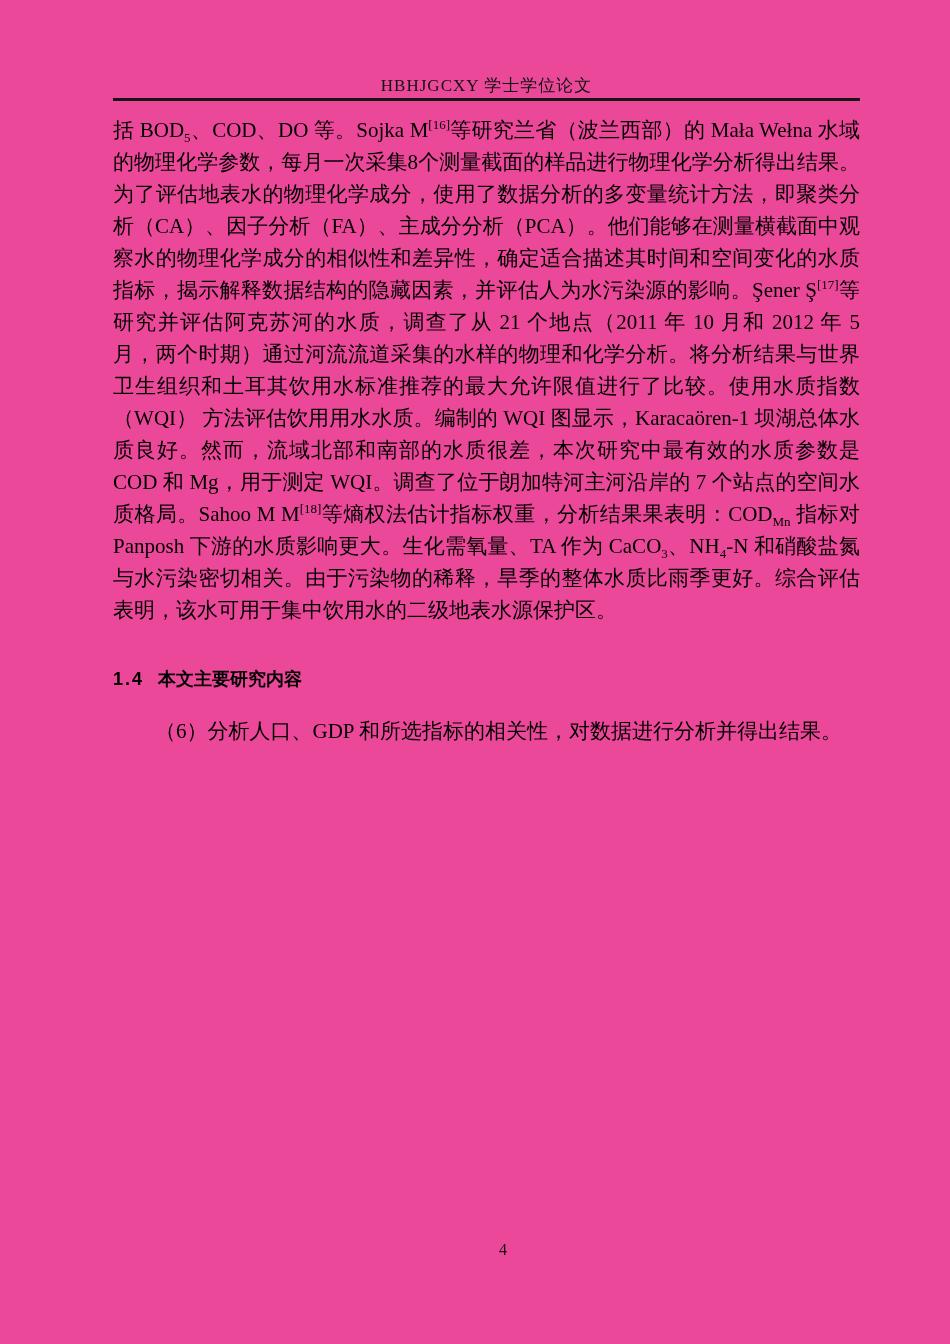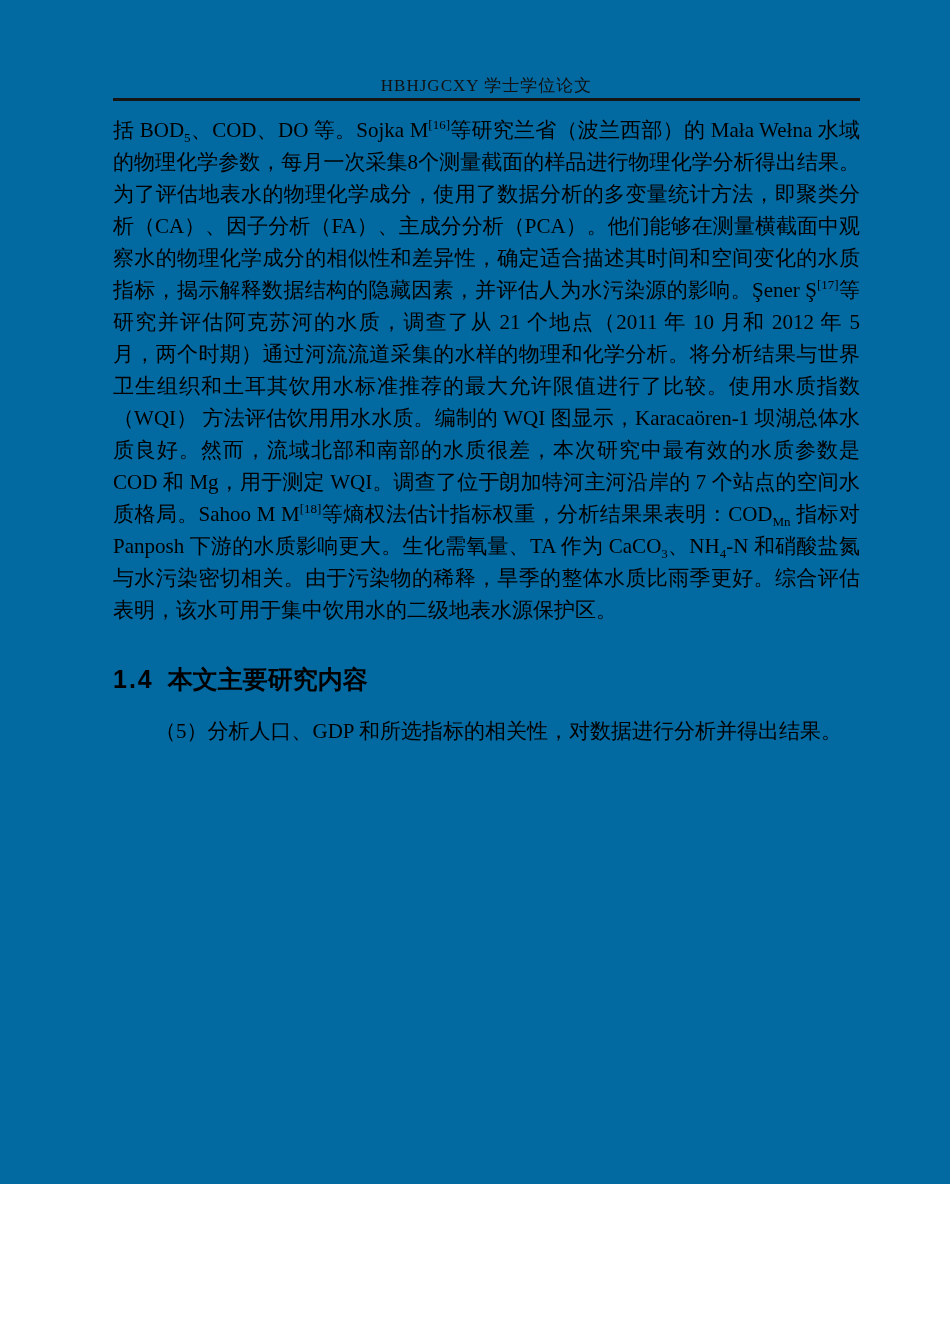--- a/index.html
+++ b/index.html
@@ -1,20 +1,20 @@
 <!DOCTYPE html>
 <html><head>
 <meta charset="utf-8">
 <style>
   html, body { margin: 0; padding: 0; background: #ffffff; }
   .page {
     position: relative;
     width: 950px;
-    height: 1184px;
-    background: #0369a1;
+    height: 1344px;
+    background: #ec4899;
     color: #000000;
     font-family: "Liberation Serif", "DejaVu Serif", serif;
     overflow: hidden;
   }
   .doc-header {
     position: absolute;
     top: 74px;
     left: 113px;
     width: 747px;
     text-align: center;
@@ -45,21 +45,21 @@
   sup, sub {
     font-size: 62%;
     line-height: 0;
     margin-top: 14px;
   }
   sup { vertical-align: super; }
   sub { vertical-align: sub; }
   h2.section-heading {
     margin: 35px 0 18px 0;
     font-family: "Liberation Sans", "DejaVu Sans", sans-serif;
-    font-size: 25px;
+    font-size: 18px;
     line-height: 36px;
     font-weight: bold;
     color: #000;
     text-align: left;
     text-indent: 0;
   }
   h2.section-heading .sec-num {
     display: inline-block;
     margin-right: 14px;
     letter-spacing: 2px;
@@ -88,19 +88,19 @@
     <p>括 BOD<sub>5</sub>、COD、DO 等。Sojka M<sup>[16]</sup>等研究兰省（波兰西部）的 Mała Wełna 水域的物理化学参数，每月一次采集8个测量截面的样品进行物理化学分析得出结果。为了评估地表水的物理化学成分，使用了数据分析的多变量统计方法，即聚类分析（CA）、因子分析（FA）、主成分分析（PCA）。他们能够在测量横截面中观察水的物理化学成分的相似性和差异性，确定适合描述其时间和空间变化的水质指标，揭示解释数据结构的隐藏因素，并评估人为水污染源的影响。Şener Ş<sup>[17]</sup>等研究并评估阿克苏河的水质，调查了从 21 个地点（2011 年 10 月和 2012 年 5 月，两个时期）通过河流流道采集的水样的物理和化学分析。将分析结果与世界卫生组织和土耳其饮用水标准推荐的最大允许限值进行了比较。使用水质指数 （WQI） 方法评估饮用用水水质。编制的 WQI 图显示，Karacaören-1 坝湖总体水质良好。然而，流域北部和南部的水质很差，本次研究中最有效的水质参数是 COD 和 Mg，用于测定 WQI。调查了位于朗加特河主河沿岸的 7 个站点的空间水质格局。Sahoo M M<sup>[18]</sup>等熵权法估计指标权重，分析结果果表明：COD<sub>Mn</sub> 指标对 Panposh 下游的水质影响更大。生化需氧量、TA 作为 CaCO<sub>3</sub>、NH<sub>4</sub>-N 和硝酸盐氮与水污染密切相关。由于污染物的稀释，旱季的整体水质比雨季更好。综合评估表明，该水可用于集中饮用水的二级地表水源保护区。</p>
 
     <h2 class="section-heading">
       <span class="sec-num">1.4</span><span>本文主要研究内容</span>
     </h2>
 
 
 
 
 
-    <p class="indent">（5）分析人口、GDP 和所选指标的相关性，对数据进行分析并得出结果。</p>
+    <p class="indent">（6）分析人口、GDP 和所选指标的相关性，对数据进行分析并得出结果。</p>
 
   </div>
 
   <div class="footer">4</div>
 
 </div>
 
 </body></html>

